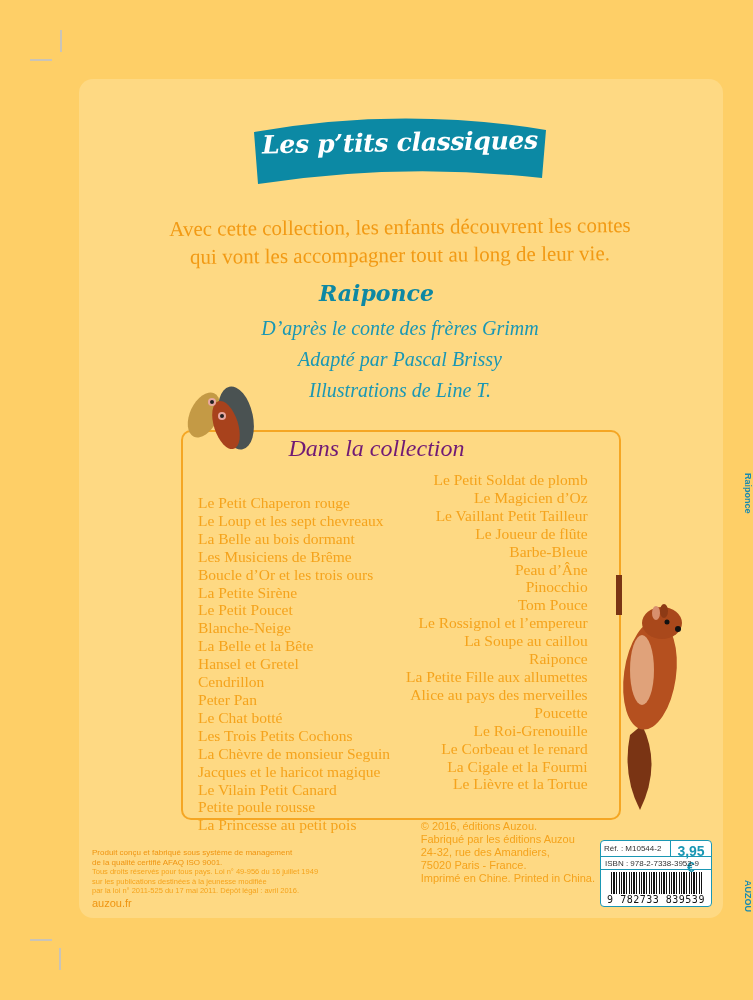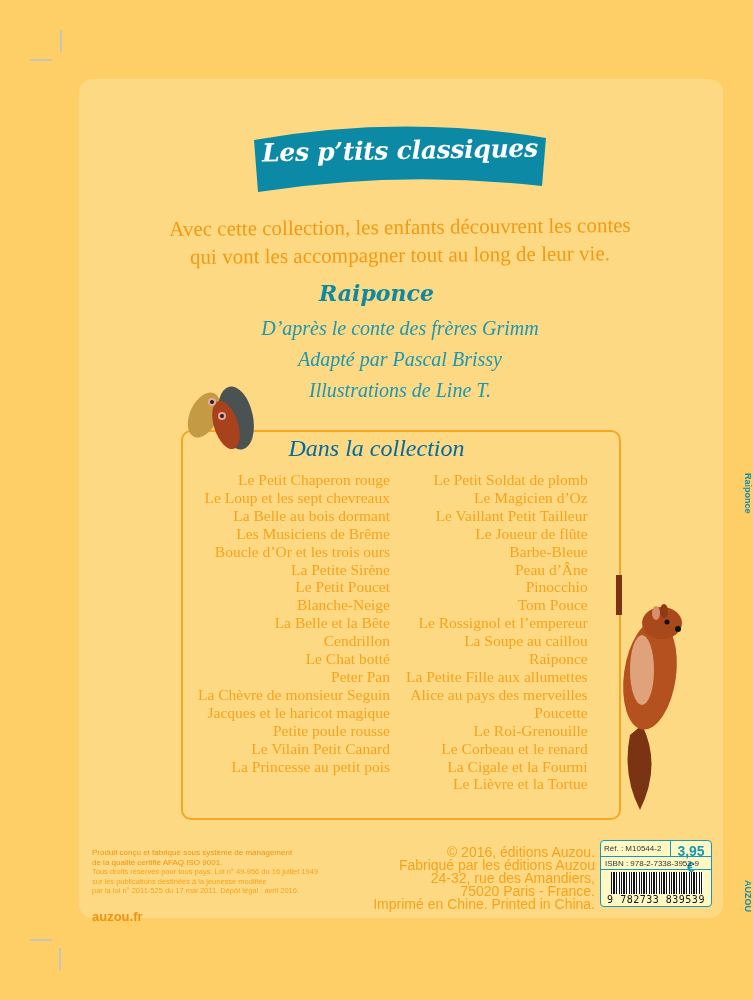--- a/index.html
+++ b/index.html
@@ -7,21 +7,21 @@
     width:753px; height:1000px; position:relative; overflow:hidden;
     background:#fecf67;
     font-family:"DejaVu Serif", serif;
   }
   .crop { position:absolute; background:#c9c4b8; }
   .panel {
     position:absolute; left:79px; top:79px; width:644px; height:839px;
     background:#fed983; border-radius:14px;
   }
   .banner {
-    position:absolute; left:252px; top:118px; width:296px; height:75px;
+    position:absolute; left:252px; top:110px; width:296px; height:75px;
   }
   .banner svg { position:absolute; left:0; top:0; }
   .banner-text {
     position:absolute; left:0; right:0; top:18px; text-align:center;
     color:#fff; font-family:"DejaVu Serif", serif; font-weight:bold; font-style:italic;
     font-size:25px; letter-spacing:-0.3px;
     transform:rotate(-1deg);
   }
   .intro {
     position:absolute; left:150px; width:500px; text-align:center;
@@ -36,42 +36,42 @@
   .script {
     position:absolute; left:150px; width:500px; text-align:center;
     color:#1a97b4; font-family:"Liberation Serif", serif; font-style:italic; font-size:20px;
   }
   .collection-box {
     position:absolute; left:181px; top:430px; width:436px; height:386px;
     border:2px solid #f5a623; border-radius:10px;
   }
   .collection-title {
     position:absolute; left:0; right:0; top:435px; text-align:center;
-    color:#0369a1; font-family:"Liberation Serif", serif; font-style:italic; font-size:24px;
+    color:#701a75; font-family:"Liberation Serif", serif; font-style:italic; font-size:24px;
   }
   .col {
     position:absolute; top:471px;
     color:#f5a31c; font-family:"Liberation Serif", serif; font-size:15.5px; line-height:17.9px;
   }
-  .col.left { right:363px; text-align:right; }
+  .col.left { right:363px; text-align:left;margin-top:23px; }
   .col.right { left:406px; text-align:right; }
   .col div { white-space:nowrap; }
   .legal {
     position:absolute; left:92px; top:848px; width:240px;
     color:#f5a31c; font-family:"Liberation Sans", sans-serif; font-size:7.5px; line-height:9.5px;
   }
   .legal .bold { font-weight:normal; color:#ef9410; font-size:8px; }
-  .legal .site { font-weight:bold; color:#ef9410; font-size:13px; margin-top:16px; }
+  .legal .site { font-weight:normal; color:#ef9410; font-size:11px; margin-top:3px; }
   .publisher {
-    position:absolute; right:158px; top:846px; text-align:right;
-    color:#f5a31c; font-family:"Liberation Sans", sans-serif; font-size:14px; line-height:13px;
+    position:absolute; right:158px; top:820px; text-align:left;
+    color:#f5a31c; font-family:"Liberation Sans", sans-serif; font-size:11px; line-height:13px;
   }
   .barcode-box {
     position:absolute; left:600px; top:840px; width:110px; height:65px;
-    background:#fef9c3; border:1.5px solid #1a97b4; border-radius:4px; overflow:hidden;
+    background:#ffffff; border:1.5px solid #1a97b4; border-radius:4px; overflow:hidden;
   }
   .bc-row1 { display:flex; height:15px; border-bottom:1px solid #1a97b4; font-family:"Liberation Sans", sans-serif; font-size:8px;}
   .bc-ref { flex:1; color:#333; padding:3px 3px; border-right:1px solid #1a97b4;}
   .bc-price { width:36px; color:#1a97b4; font-weight:bold; font-size:14px; padding:2px 2px; text-align:center;}
   .bc-isbn { height:13px; border-bottom:1px solid #1a97b4; font-family:"Liberation Sans", sans-serif; font-size:8px; color:#333; padding:2px 4px; box-sizing:border-box;}
   .bars { position:absolute; left:10px; top:31px; width:92px; height:22px;
     background:repeating-linear-gradient(90deg,#111 0 1px,#fff 1px 2px,#111 2px 4px,#fff 4px 5px,#111 5px 6px,#fff 6px 8px,#111 8px 9px,#fff 9px 10px);
   }
   .bc-num { position:absolute; left:0; right:0; bottom:1px; text-align:center; font-family:"DejaVu Sans Mono", monospace; font-size:10px; color:#111; letter-spacing:0.5px;}
   .spine-text {
@@ -121,27 +121,29 @@
 <div class="col left">
   <div>Le Petit Chaperon rouge</div>
   <div>Le Loup et les sept chevreaux</div>
   <div>La Belle au bois dormant</div>
   <div>Les Musiciens de Brême</div>
   <div>Boucle d’Or et les trois ours</div>
   <div>La Petite Sirène</div>
   <div>Le Petit Poucet</div>
   <div>Blanche-Neige</div>
   <div>La Belle et la Bête</div>
+  <div>Hansel et Gretel</div>
   <div>Cendrillon</div>
+  <div>Peter Pan</div>
   <div>Le Chat botté</div>
-  <div>Peter Pan</div>
+  <div>Les Trois Petits Cochons</div>
   <div>La Chèvre de monsieur Seguin</div>
   <div>Jacques et le haricot magique</div>
+  <div>Le Vilain Petit Canard</div>
   <div>Petite poule rousse</div>
-  <div>Le Vilain Petit Canard</div>
   <div>La Princesse au petit pois</div>
 </div>
 
 <div class="col right">
   <div>Le Petit Soldat de plomb</div>
   <div>Le Magicien d’Oz</div>
   <div>Le Vaillant Petit Tailleur</div>
   <div>Le Joueur de flûte</div>
   <div>Barbe-Bleue</div>
   <div>Peau d’Âne</div>

